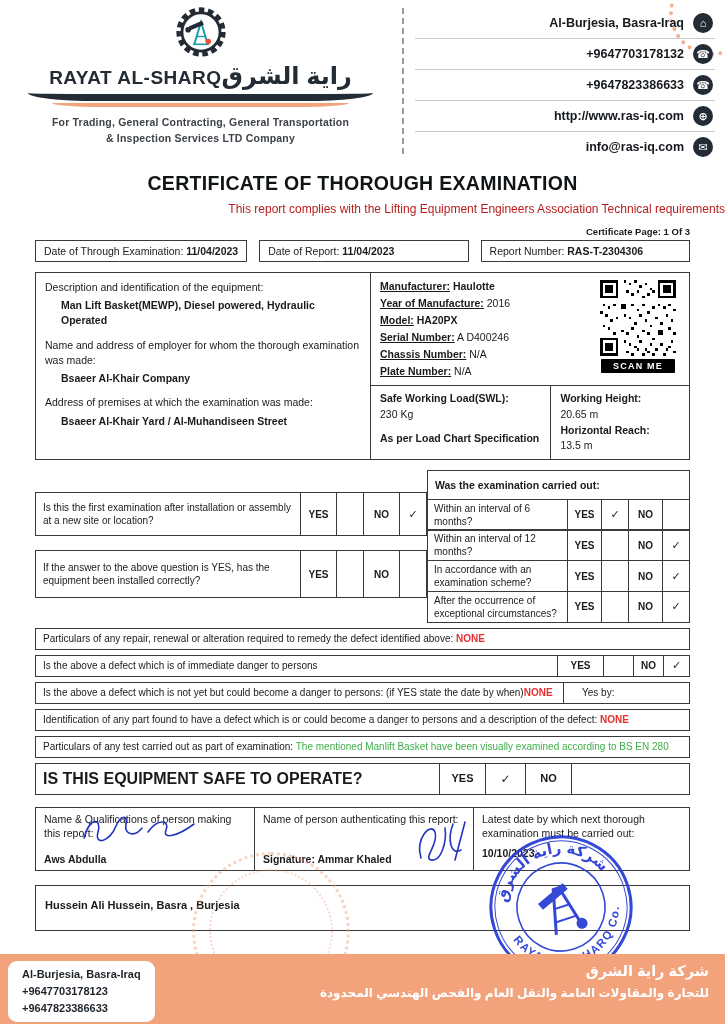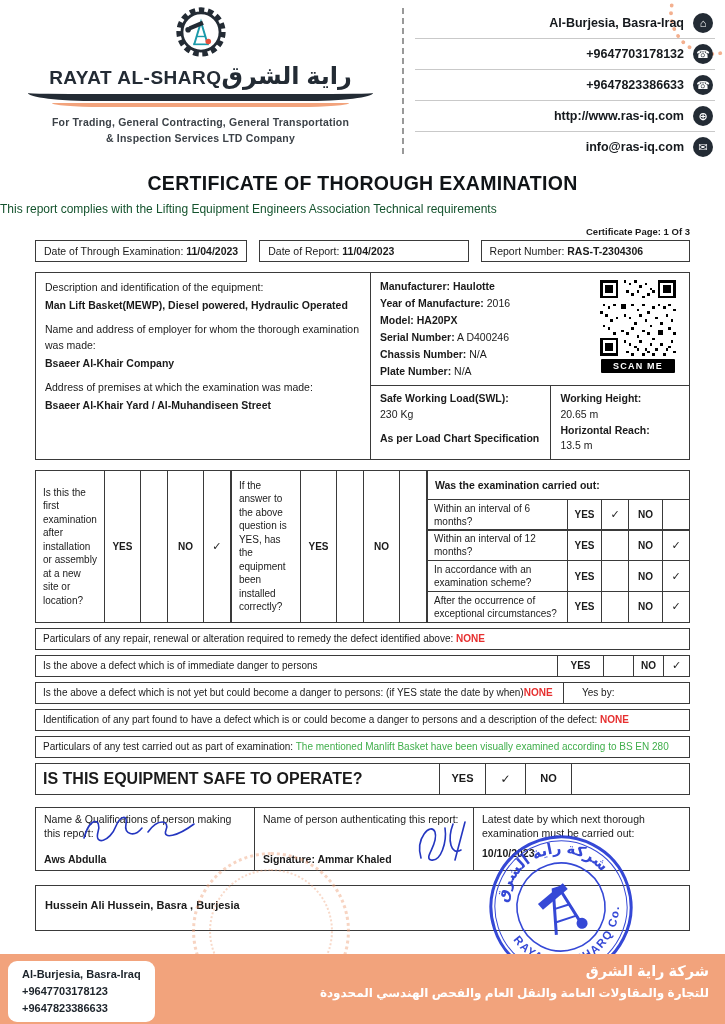--- a/index.html
+++ b/index.html
@@ -34,53 +34,53 @@
   .header-divider{position:absolute;left:402px;top:8px;height:146px;border-left:2px dashed #999}
   .contacts{position:absolute;right:10px;top:8px;width:300px}
   .contact-row{display:flex;justify-content:flex-end;align-items:center;gap:9px;
     padding:5px 2px;border-bottom:1px solid #c9c9c9;font-size:12.5px;font-weight:bold;color:#15191d}
   .contact-row:last-child{border-bottom:none}
   .contact-icon{flex:0 0 auto;width:20px;height:20px;border-radius:50%;background:var(--dark-navy);
     color:#fff;font-size:11px;line-height:20px;text-align:center}
 
   
   .cert-title{text-align:center;font-size:19.5px;font-weight:bold;color:#101417;margin-top:10px;letter-spacing:.3px}
-  .cert-subtitle{text-align:left;font-size:12px;color:#14532d;margin-top:7px}
+  .cert-subtitle{text-align:right;font-size:12px;color:#b91c1c;margin-top:7px}
   .page-label{text-align:right;font-size:9.5px;font-weight:bold;margin:10px 35px 3px 0}
 
   
   .meta-row{display:flex;gap:12px;margin:0 35px 10px}
   .meta-cell{flex:1;border:1.4px solid var(--border);padding:4px 8px;font-size:10.5px;white-space:nowrap}
   .meta-cell .val{font-weight:bold}
 
   
   .equip{display:flex;border:1.6px solid var(--border);margin:0 35px;font-size:10.5px}
   .equip-left{width:335px;border-right:1.6px solid var(--border);padding:5px 9px;line-height:1.45}
   .u{}
   .b{font-weight:bold}
   .red{color:var(--red);font-weight:bold}
   .green{color:var(--green)}
   .equip-left .lab{margin-top:2px}
-  .equip-left .val{font-weight:bold;margin:3px 0 9px}
+  .equip-left .val{font-weight:bold;margin:3px 16px 9px}
   .equip-right{flex:1;display:flex;flex-direction:column}
   .equip-detail-wrap{display:flex;flex:1}
   .equip-details{flex:1;padding:5px 9px;line-height:1.62}
-  .detail-line .dl{font-weight:bold;}
+  .detail-line .dl{font-weight:bold;text-decoration:underline}
   .qr-block{width:94px;padding:7px 8px 4px 0;display:flex;flex-direction:column;align-items:center;gap:3px}
   .qr-block svg{width:76px;height:76px}
   .scanme{background:#000;color:#fff;font-size:9px;font-weight:bold;letter-spacing:1.2px;
     padding:2px 12px;border-radius:1px}
   .swl-row{display:flex;border-top:1.6px solid var(--border)}
   .swl-cell{flex:1.35;padding:5px 9px;line-height:1.5}
   .wh-cell{flex:1;border-left:1.6px solid var(--border);padding:5px 9px;line-height:1.5}
 
   
   .exam{margin:10px 35px 0;font-size:10px}
   .exam-top{display:flex}
-  .exam-left{width:392px;display:flex;flex-direction:row}
+  .exam-left{width:392px;display:flex;flex-direction:column}
   .exam-spacer{height:22px}
   .exam-gap{height:14px}
   .q-block{display:flex;border:1.3px solid var(--border)}
   .q-block.q1{min-height:44px}
   .q-block.q2{min-height:48px}
   .q-text{flex:1;padding:3px 7px;display:flex;align-items:center;line-height:1.35}
   .cell{border-left:1.3px solid var(--border);display:flex;align-items:center;justify-content:center}
   .cell.lbl{font-weight:bold}
   .cell.chk{font-size:11px}
   .q-block .cell.lbl{width:36px}

